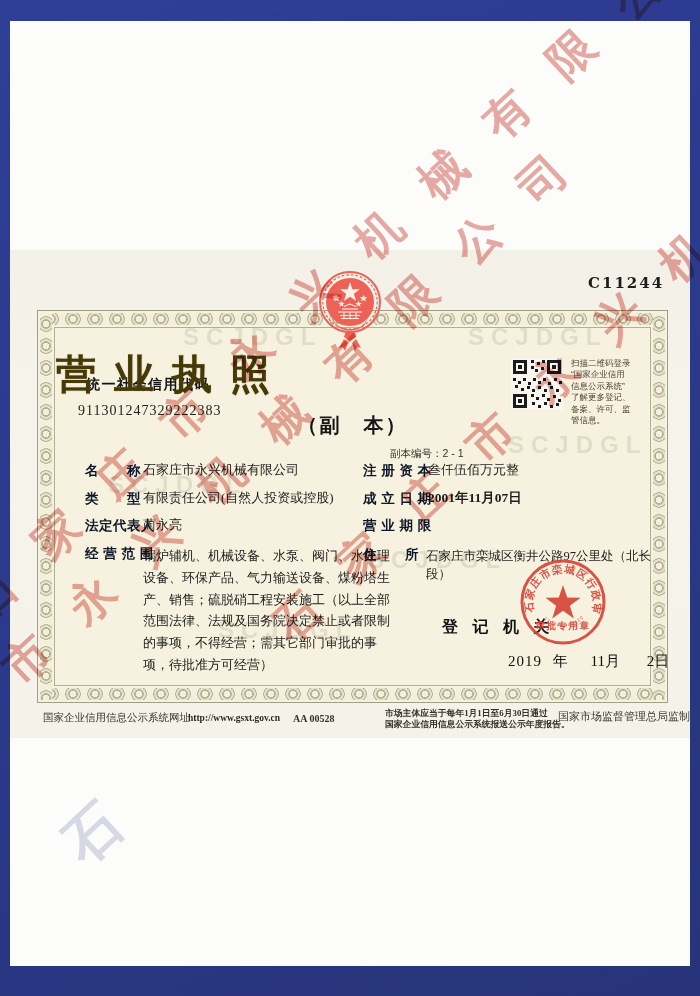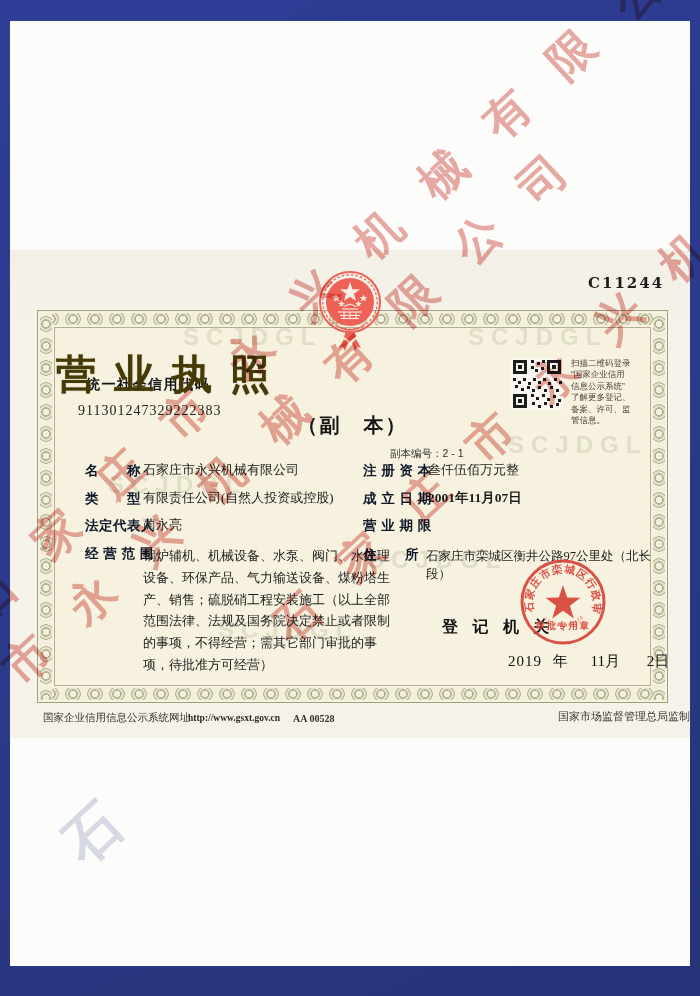--- a/index.html
+++ b/index.html
@@ -205,20 +205,22 @@
           <span id="d-year">2019</span>
           <span id="d-yl">年</span>
           <span id="d-month">11月</span>
           <span id="d-day">2日</span>
         </div>
       </div>
 
       <div class="foot" id="f-label">国家企业信用信息公示系统网址：</div>
       <div class="foot" id="f-url">http://www.gsxt.gov.cn</div>
       <div class="foot" id="f-code">AA 00528</div>
+      <div class="foot" id="f-notice">市场主体应当于每年1月1日至6月30日通过
+国家企业信用信息公示系统报送公示年度报告。</div>
       <div class="foot" id="f-issuer">国家市场监督管理总局监制</div>
     </div>
 
     <svg id="emblem" viewBox="0 0 64 90">
       <circle cx="32" cy="37" r="30" fill="none" stroke="#ee6156" stroke-width="2"></circle>
       <circle cx="32" cy="37" r="27.2" fill="none" stroke="#ee6156" stroke-width="1.2" stroke-dasharray="2.6 2"></circle>
       <circle cx="32" cy="37" r="24" fill="#ee6156"></circle>
       <path d="M32 17 L34.4 24.2 L42 24.3 L35.9 28.8 L38.1 36 L32 31.7 L25.9 36 L28.1 28.8 L22 24.3 L29.6 24.2 Z" fill="#f9efe4"></path>
       <path d="M17 29 l1.2 3.4 3.6 .1 -2.9 2.1 1.1 3.4 -3 -2.1 -3 2.1 1.1 -3.4 -2.9 -2.1 3.6 -.1 Z" fill="#f9efe4" transform="scale(0.62) translate(10.5,18)"></path>
       <g fill="#f9efe4">

